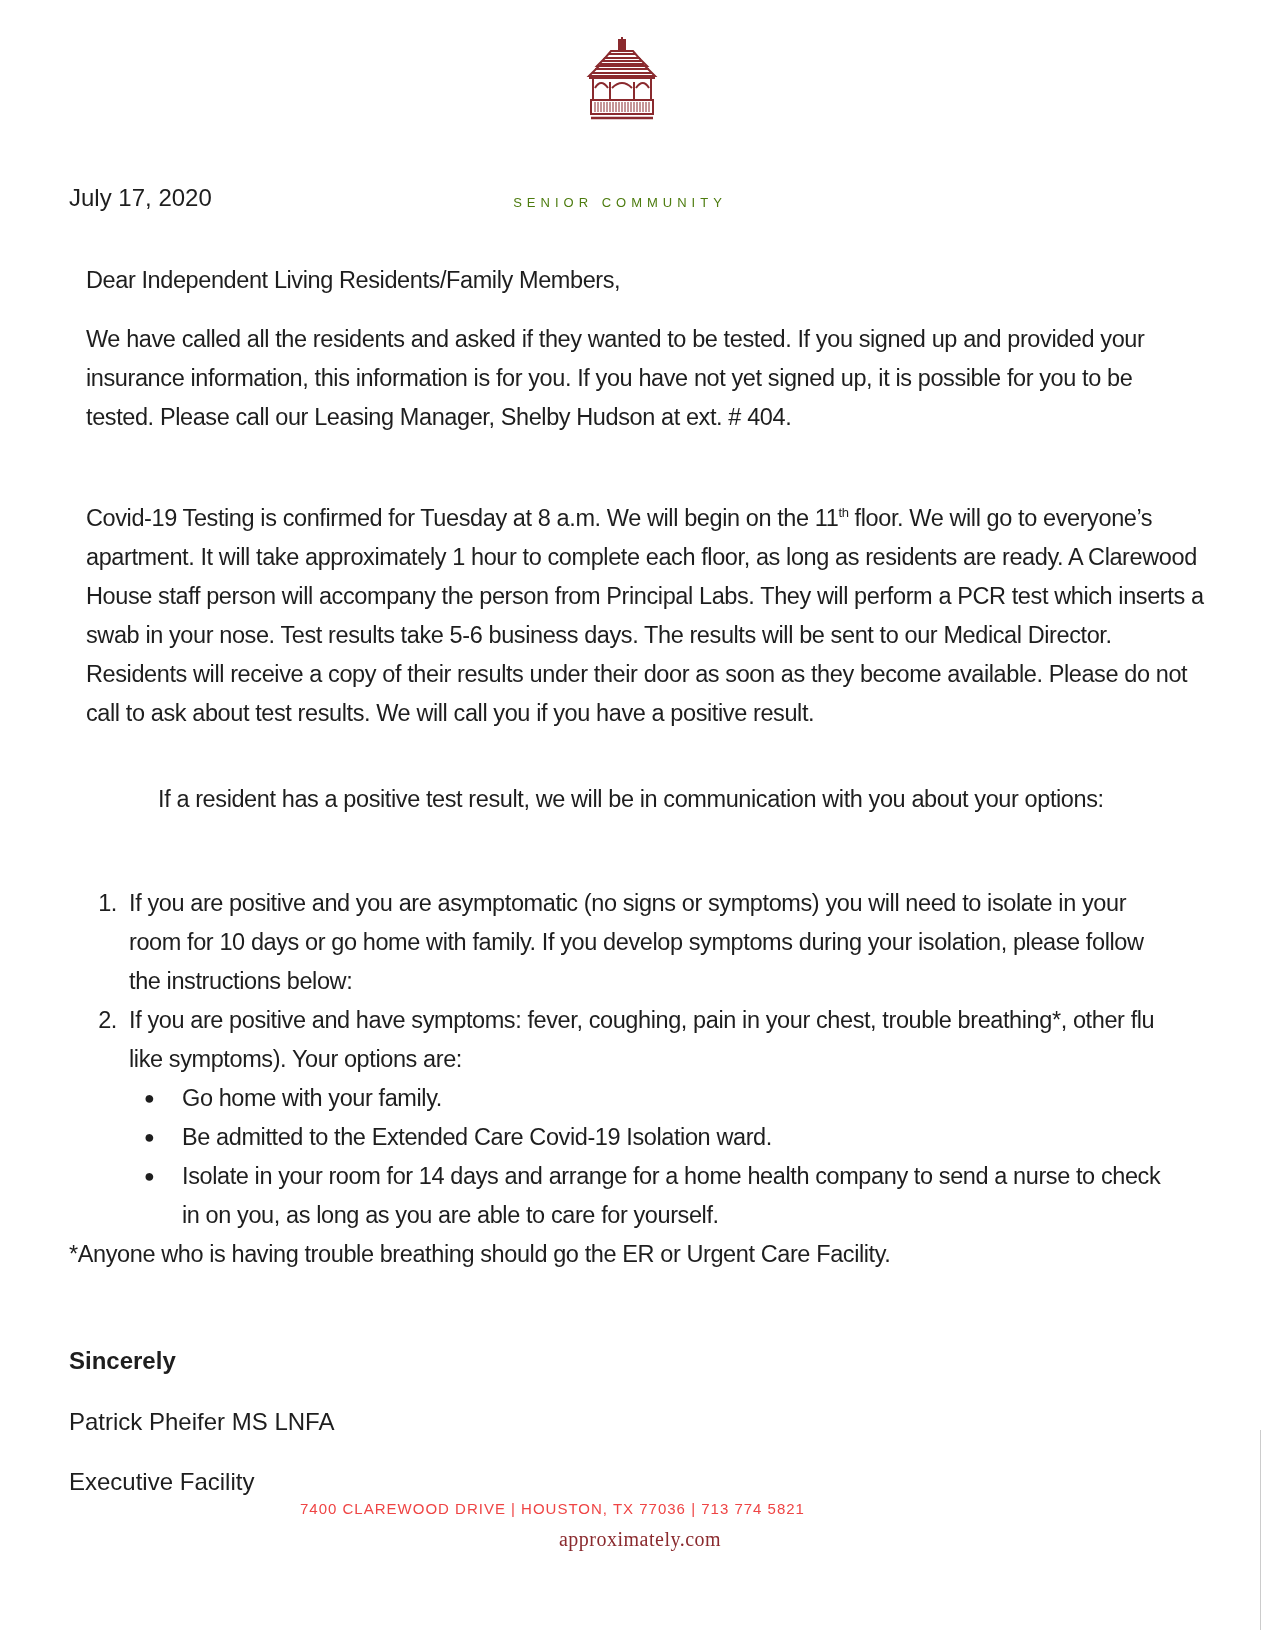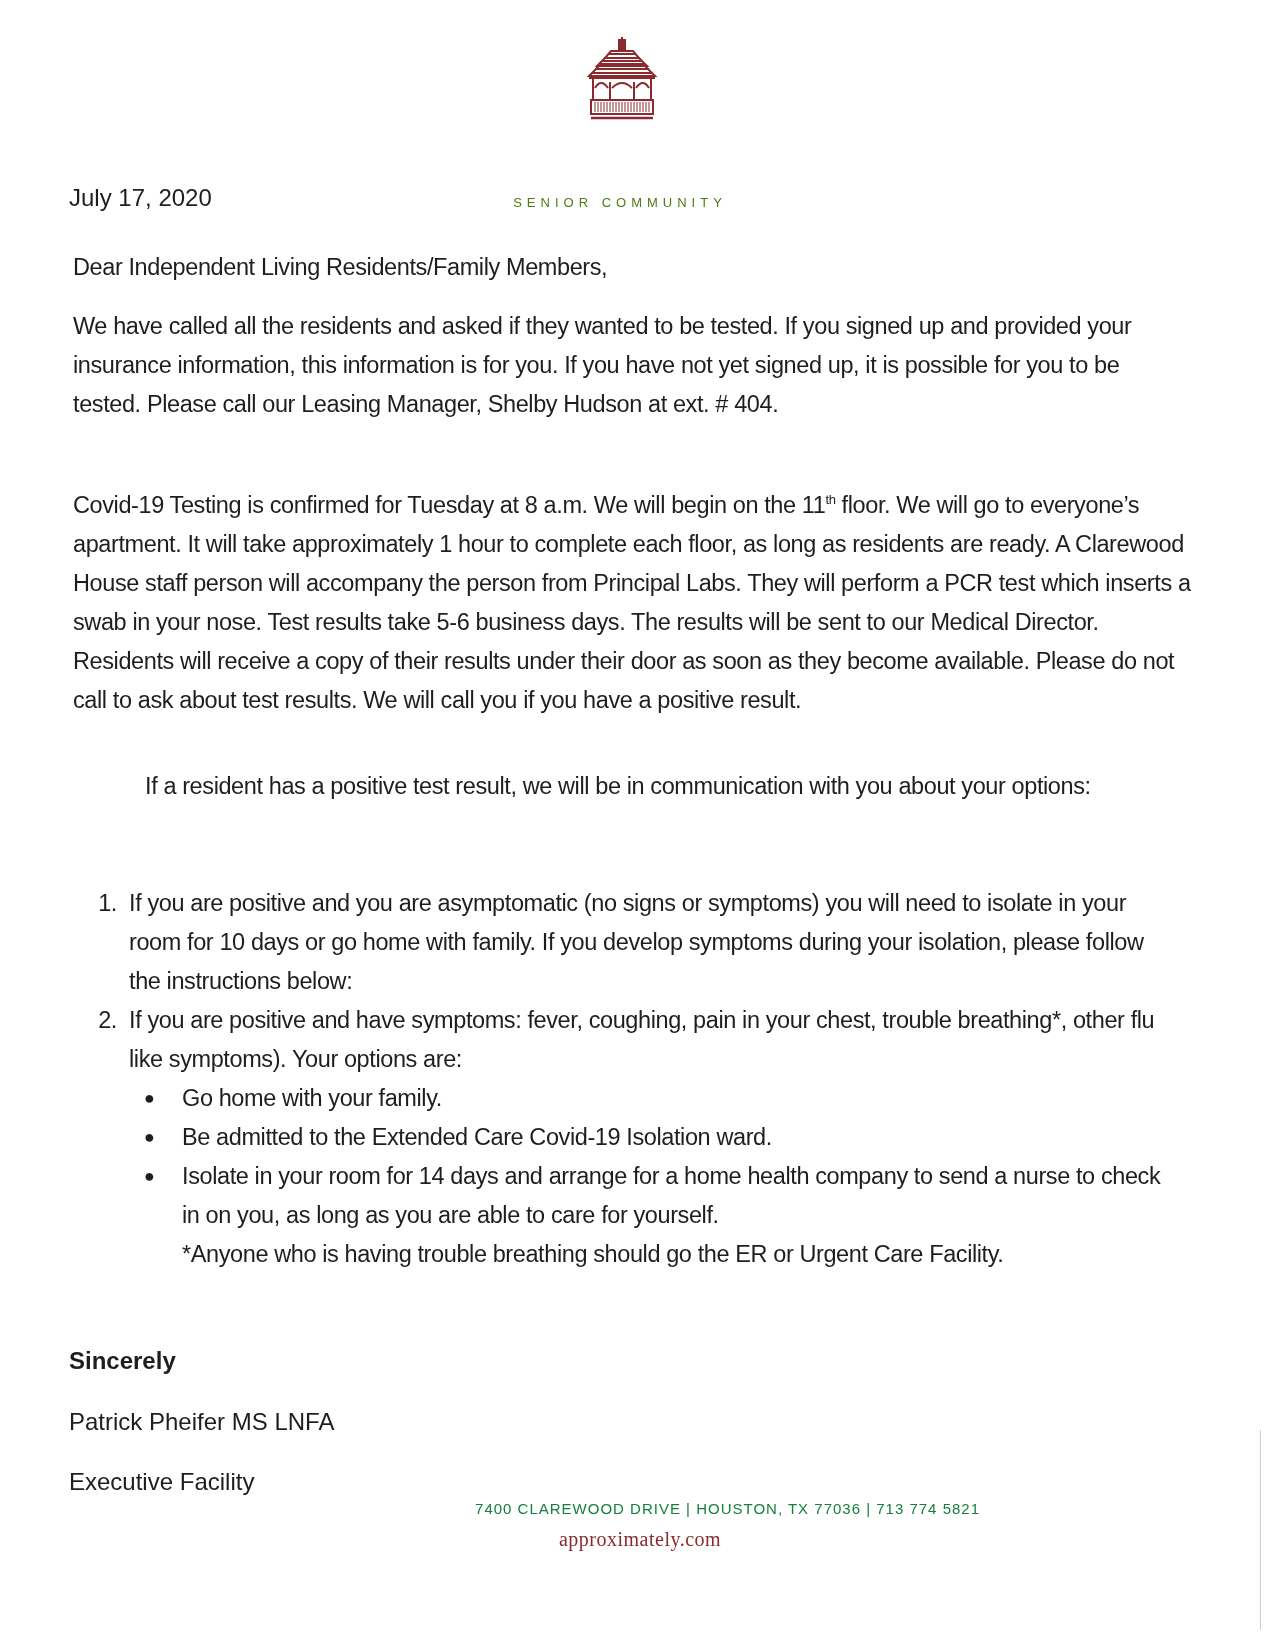--- a/index.html
+++ b/index.html
@@ -18,43 +18,43 @@
     .org-sub {
       position: absolute; left: 420px; top: 195px; width: 400px; text-align: center;
       font-size: 13px; letter-spacing: 5px; color: #4d7c0f;
     }
     .date { position: absolute; left: 69px; top: 184px; font-size: 24px; }
     .body-text {
       position: absolute; left: 69px; width: 1120px;
       font-size: 23.5px; line-height: 39px; letter-spacing: -0.4px;
       font-family: "Liberation Sans Narrow", "Liberation Sans", sans-serif;
     }
-    .p { margin: 4px; }
+    .p { margin: 17px; }
     .salutation { top: 244px; }
     .para1 { top: 303px; }
     .para2 { top: 482px; }
     .para3 { top: 763px; text-indent: 72px; }
     sup { font-size: 13px; line-height: 0; }
     .list { position: absolute; left: 69px; top: 884px; width: 1120px;
       font-size: 23.5px; line-height: 39px; letter-spacing: -0.4px; }
     .li { display: flex; }
     .li .num { width: 48px; text-align: right; padding-right: 12px; flex: none; }
     .li .txt { width: 1040px; }
     .bullets { margin-left: 75px; }
     .bl { display: flex; }
     .bl .dot { width: 38px; flex: none; font-size: 18px; }
     .bl .txt { width: 1000px; }
-    .note { margin-left: 113px; }
+    .note { }
     .closing { position: absolute; left: 69px; font-size: 24px; }
     .sincerely { top: 1347px; font-weight: bold; }
     .signer { top: 1408px; }
     .title { top: 1468px; }
     .footer-addr {
-      position: absolute; left: 300px; top: 1500px; width: 680px; text-align: right;
-      font-size: 15px; letter-spacing: 1px; color: #15803d;
+      position: absolute; left: 300px; top: 1500px; width: 680px; text-align: left;
+      font-size: 15px; letter-spacing: 1px; color: #ef4444;
     }
     .footer-web {
       position: absolute; left: 400px; top: 1528px; width: 480px; text-align: center;
       font-family: "Liberation Serif", "DejaVu Serif", serif;
       font-size: 20px; color: #8a2a2e; letter-spacing: 0.5px;
     }
     .edge-line { position: absolute; left: 1260px; top: 1430px; width: 1px; height: 200px; background: #ccc; }
   </style>
 </head>
 <body>

